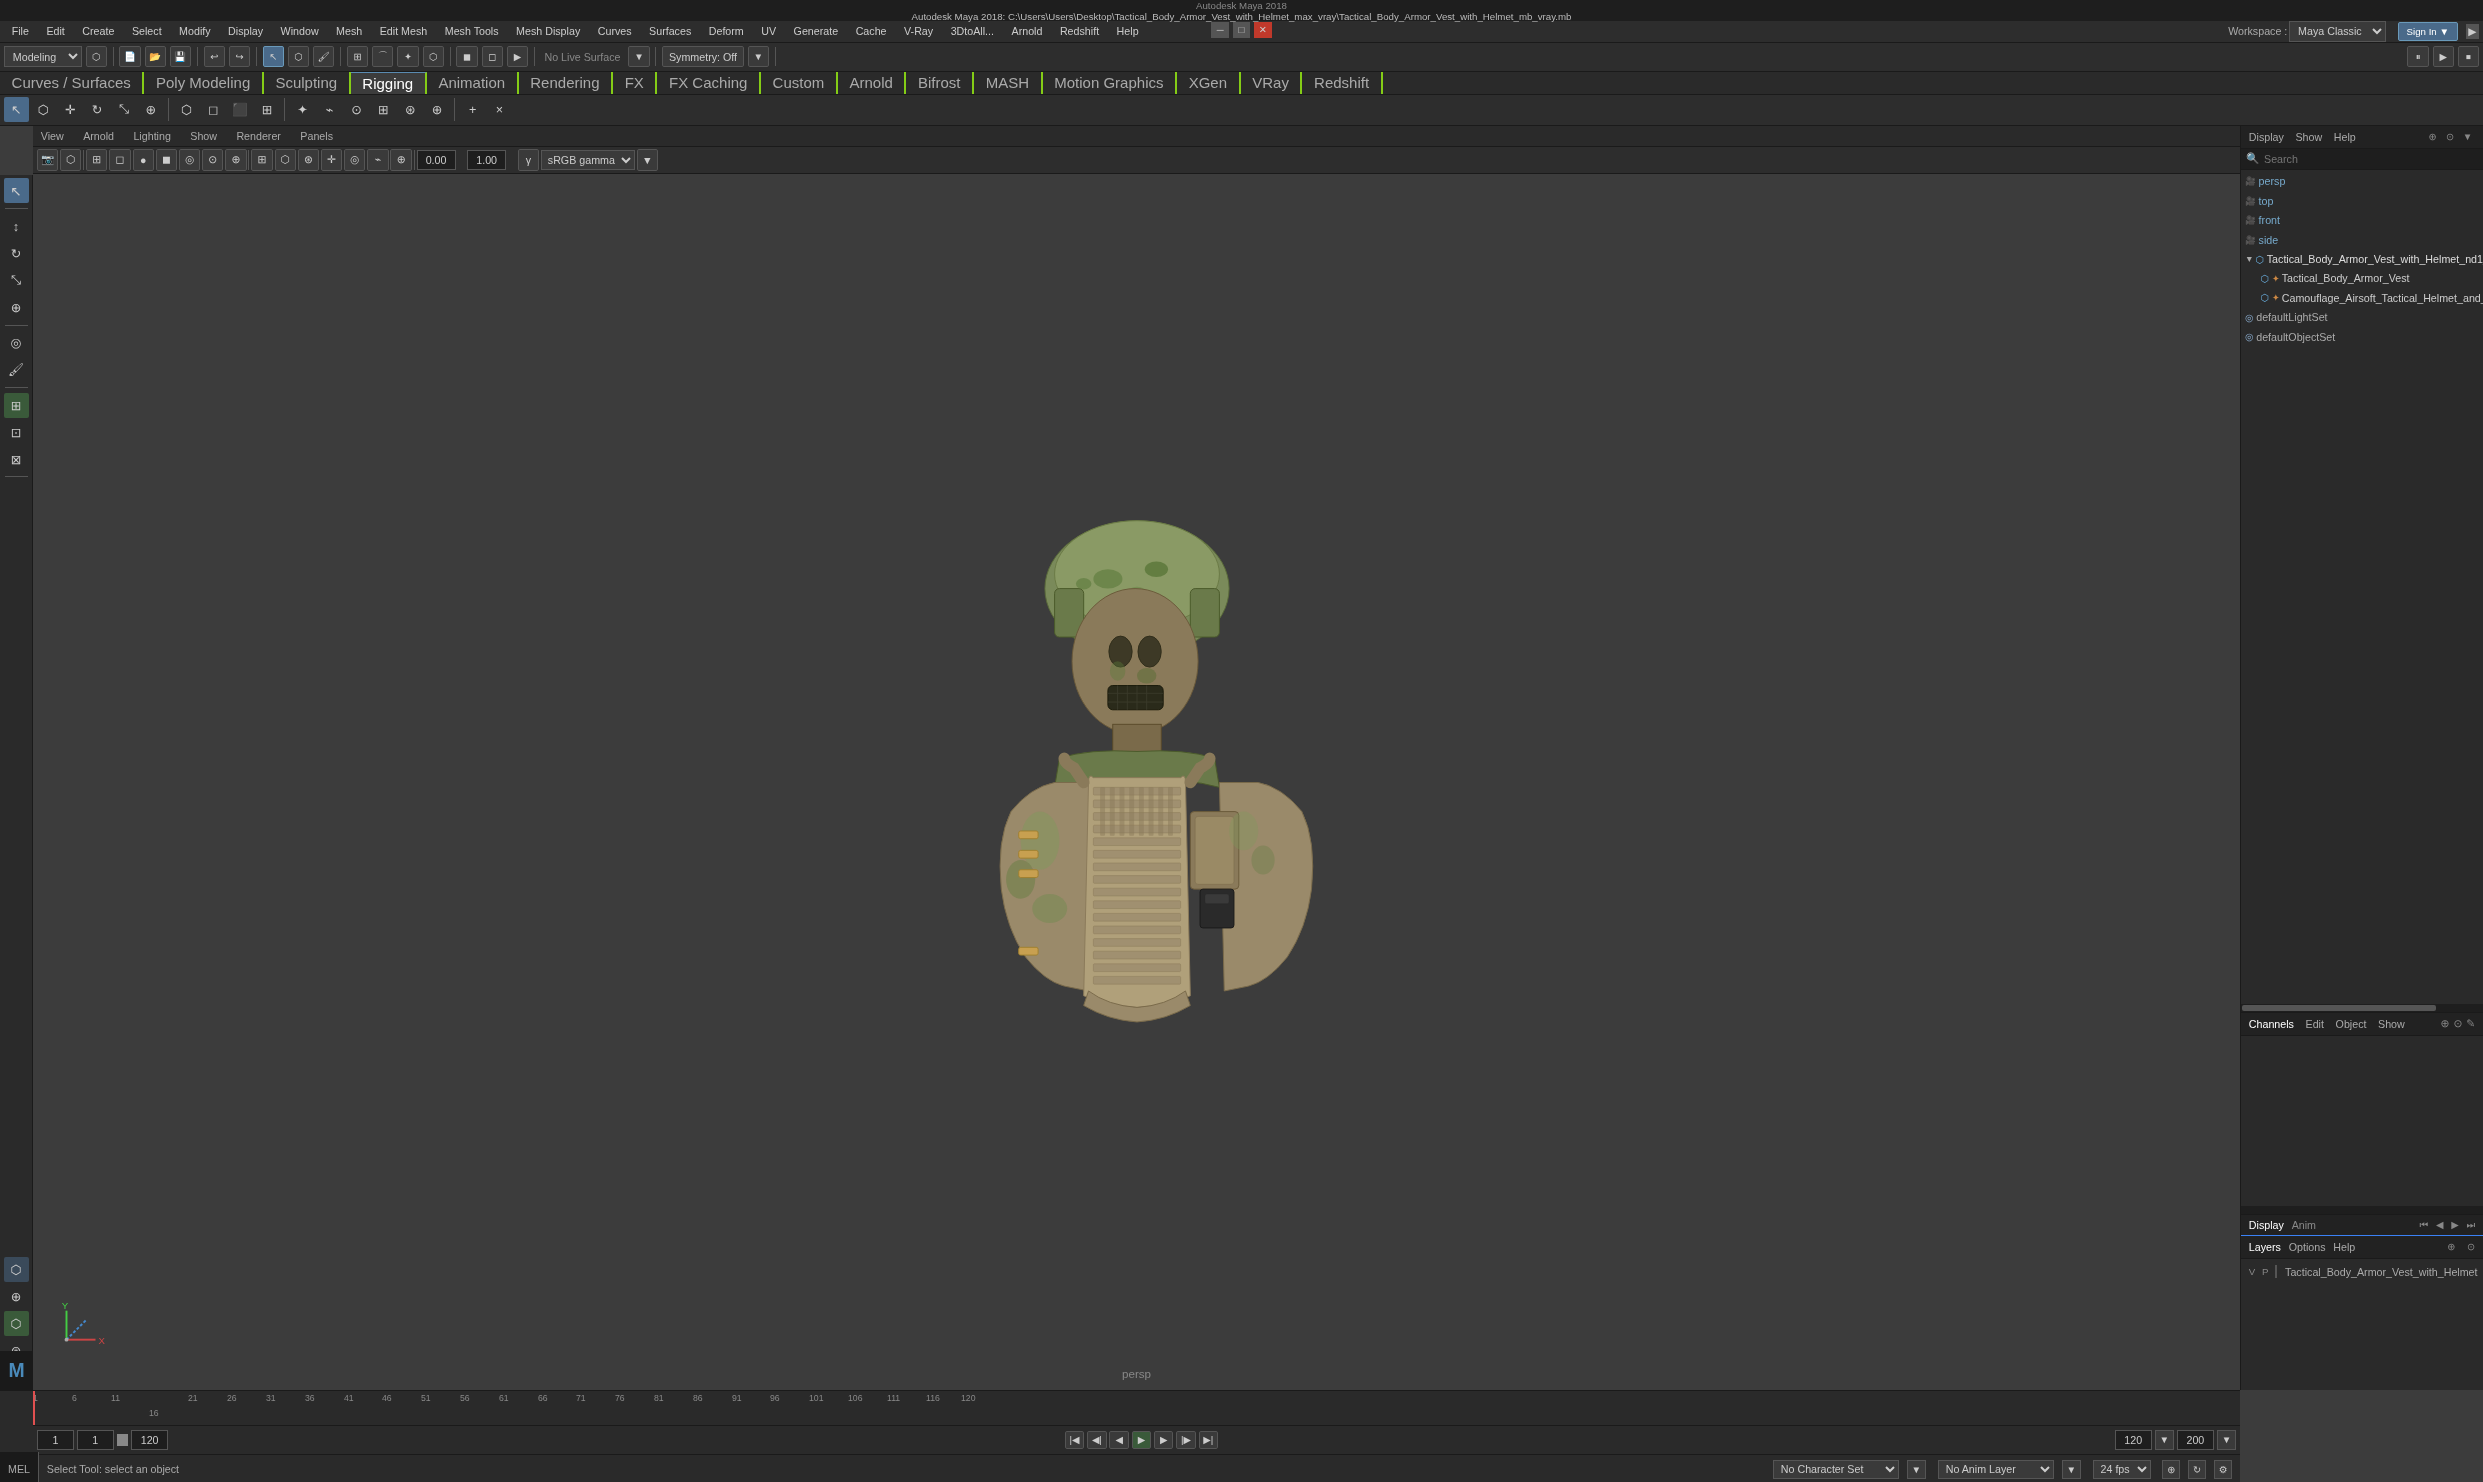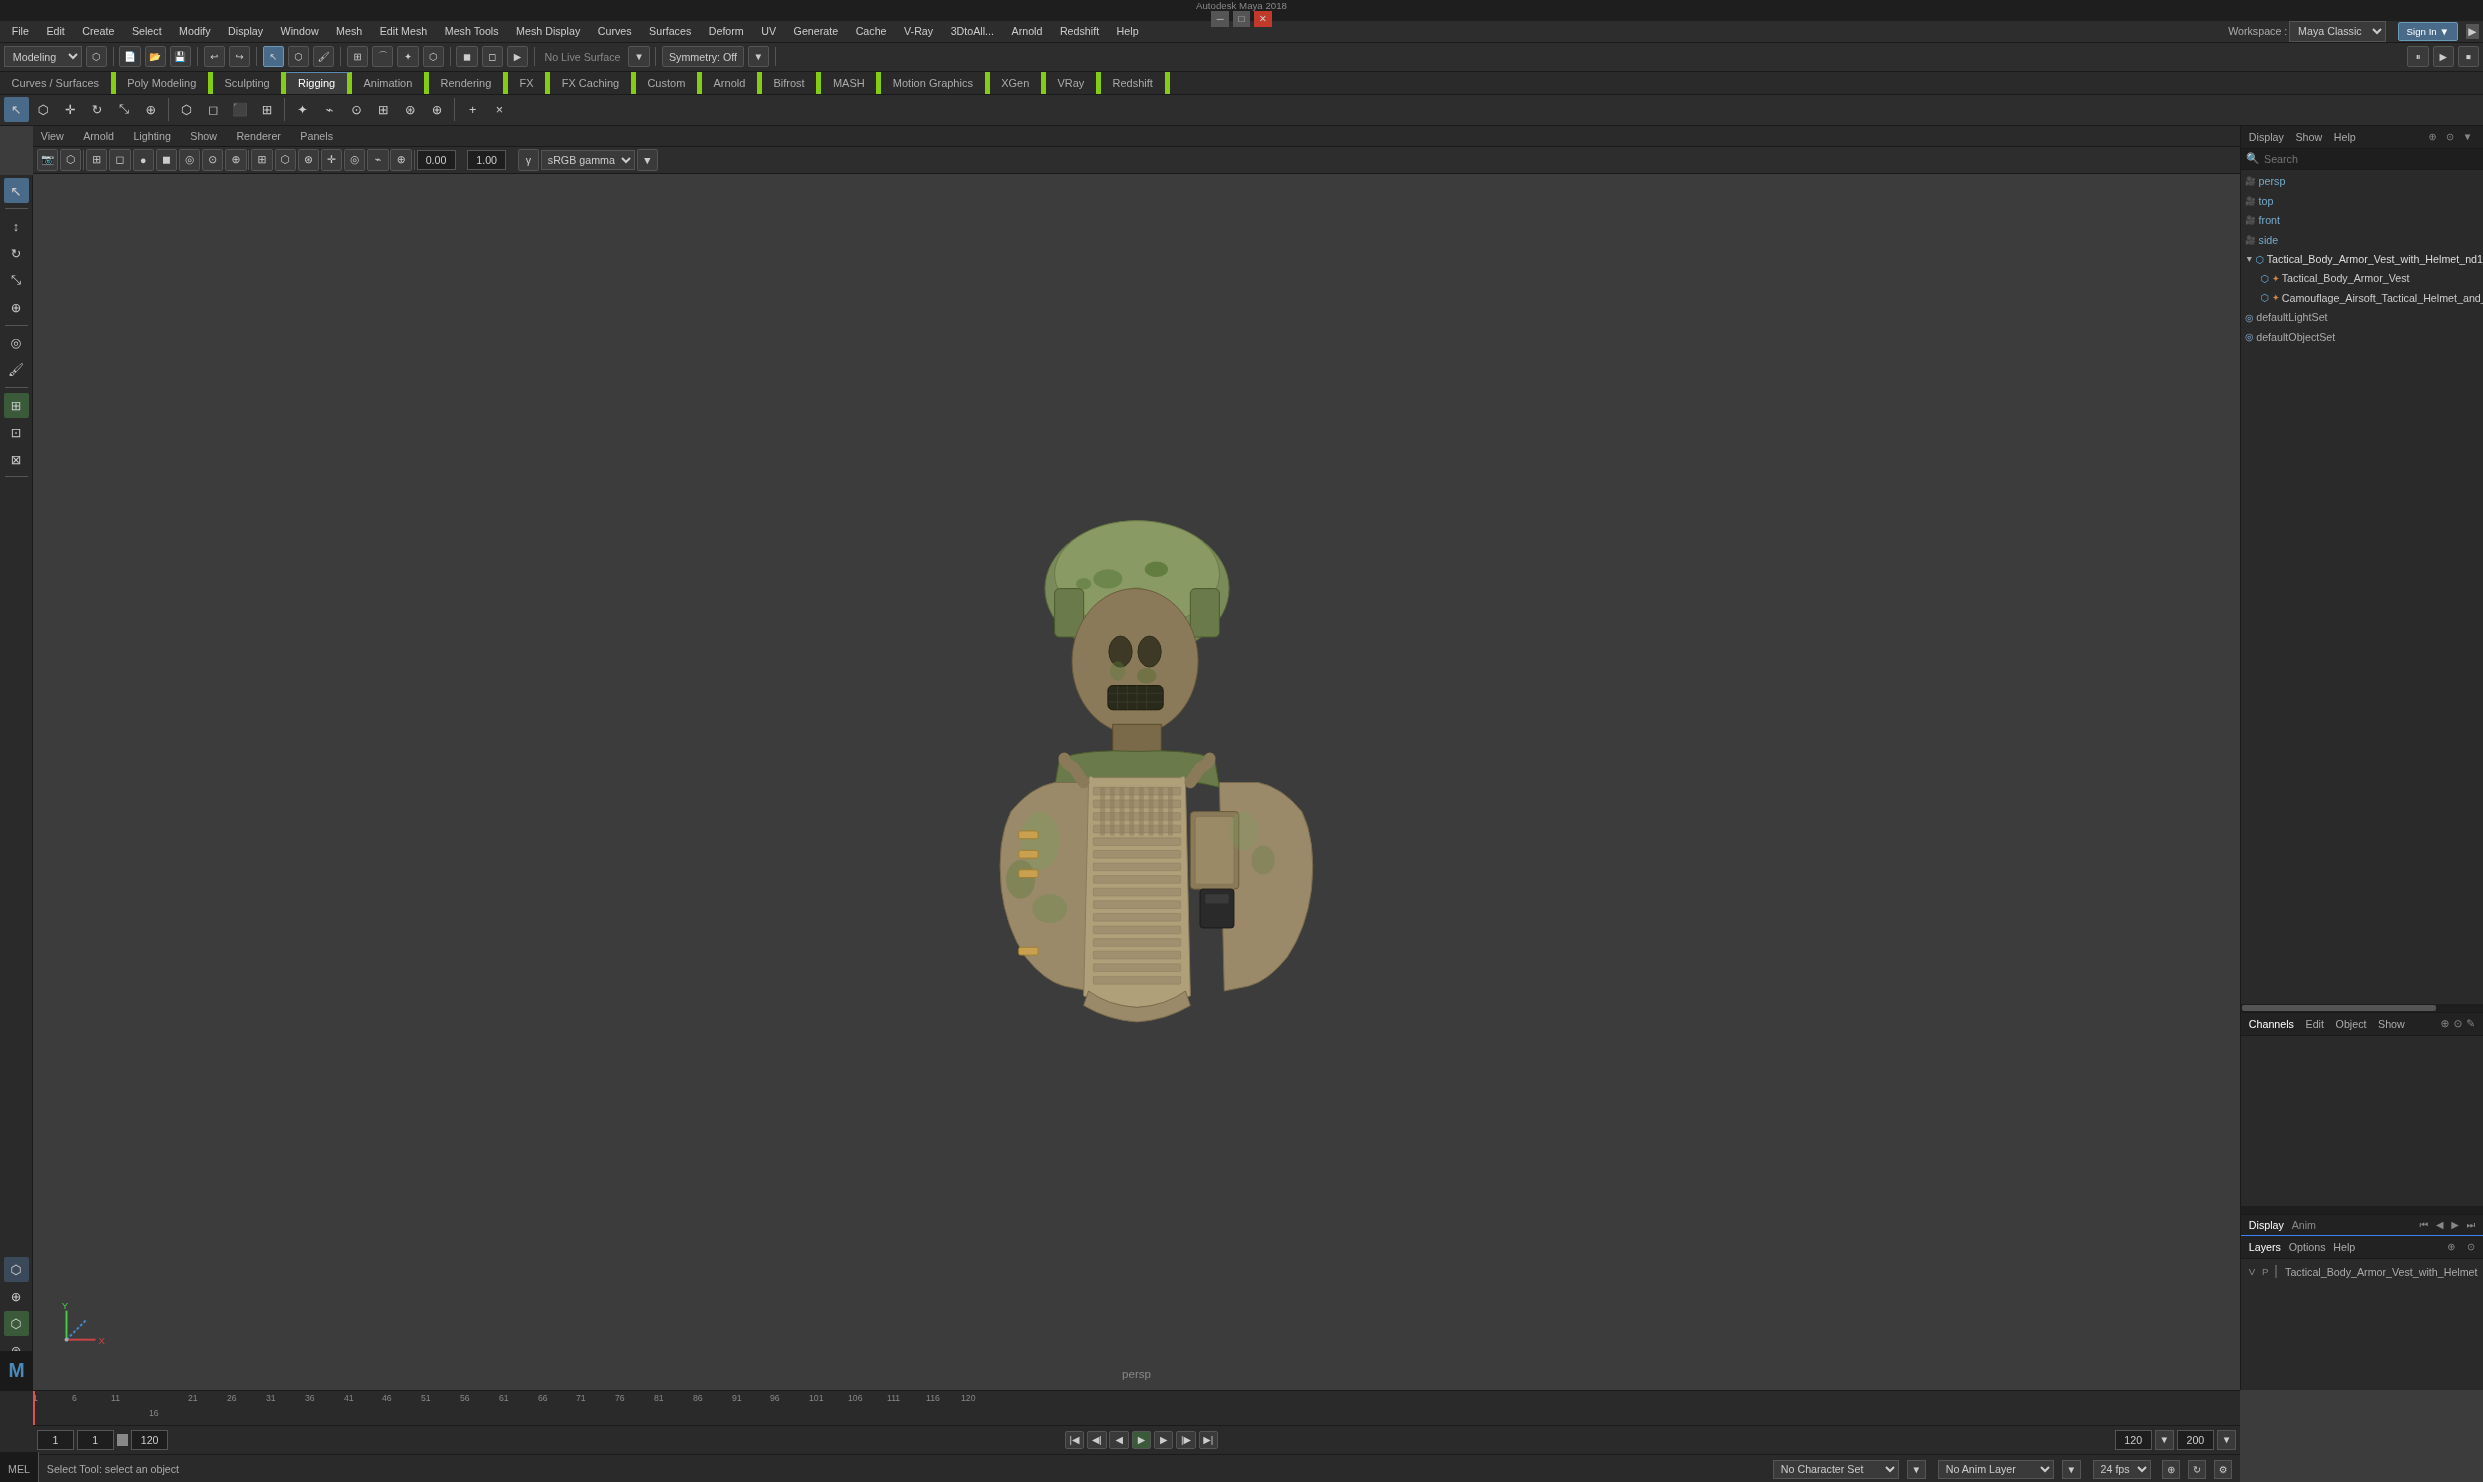--- a/index.html
+++ b/index.html
@@ -108,22 +108,22 @@
       height: 23px;
       background: #2a2a2a;
       display: flex;
       align-items: flex-end;
       border-bottom: 1px solid #1a1a1a;
     }
     .module-tab {
       padding: 2.9px 11.6px;
       color: #aaa;
       cursor: pointer;
-      font-size: 11px;
-      border-right: 5px solid #84cc16;
+      font-size: 15px;
+      border-right: 2px solid #84cc16;
       height: 100%;
       display: flex; align-items: center;
     }
     .module-tab.active { background: #3c3c3c; color: #fff; border-top: 1px solid #5a8ab0; }
 
     
     #icon-toolbar {
       width: 100%;
       height: 31px;
       background: #2d2d2d;
@@ -527,20 +527,21 @@
     .tree-node-icon {
       font-size: 8.7px;
       margin-right: 1.9px;
     }
   </style>
 </head>
 <body>
 
 <div id="title-bar">
   <span style="font-size:9.7px;color:#888;">Autodesk Maya 2018</span>
+  <span class="title-text" style="font-size:9.7px;">Autodesk Maya 2018: C:\Users\Users\Desktop\Tactical_Body_Armor_Vest_with_Helmet_max_vray\Tactical_Body_Armor_Vest_with_Helmet_mb_vray.mb</span>
   <div class="window-controls">
     <button class="win-btn">─</button>
     <button class="win-btn">□</button>
     <button class="win-btn close">✕</button>
   </div>
 </div>
 
 <div id="menu-bar">
   <div class="menu-item">File</div>
   <div class="menu-item">Edit</div>

